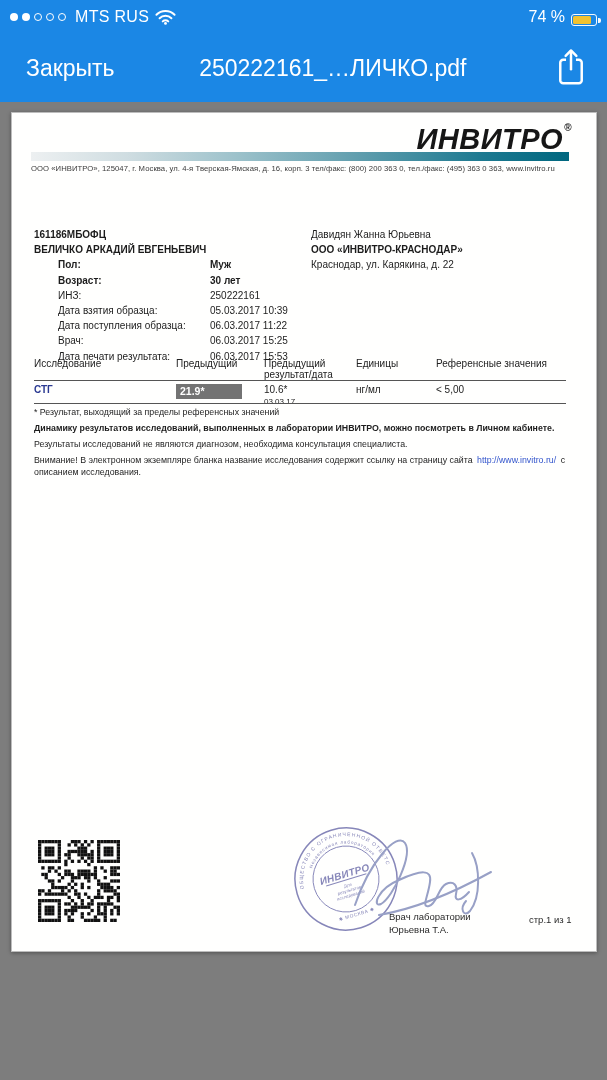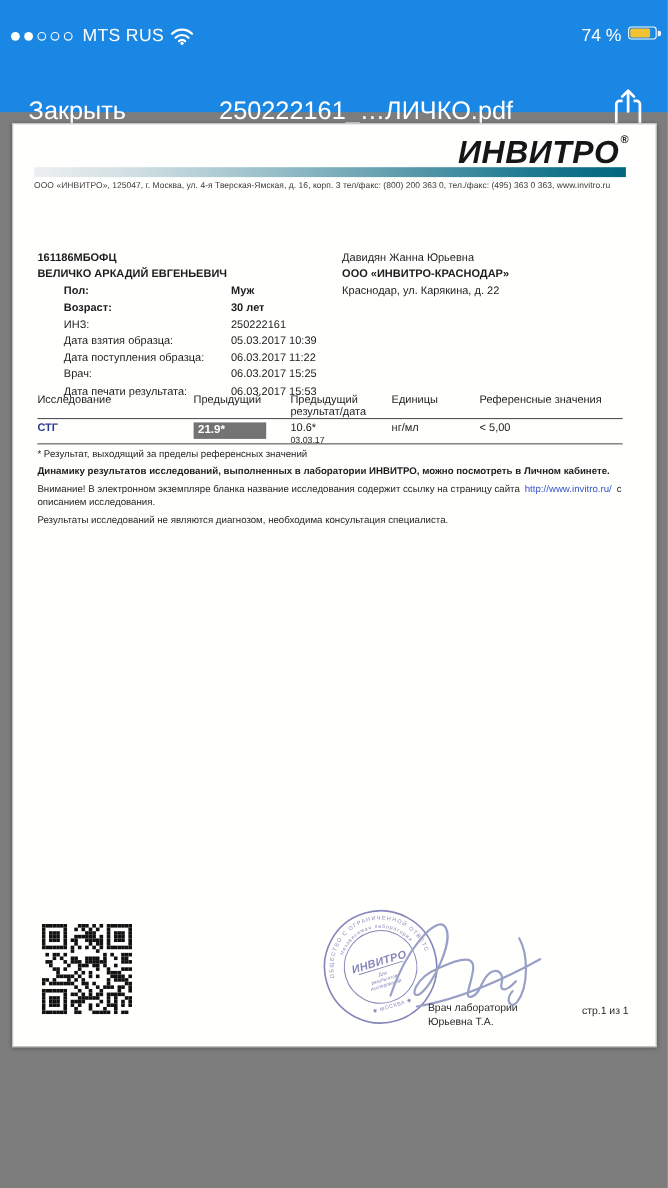--- a/index.html
+++ b/index.html
@@ -5,29 +5,29 @@
   html,body{margin:0;padding:0;}
   body{
     width:607px;height:1080px;background:#7d7d7d;
     font-family:"Liberation Sans","DejaVu Sans",sans-serif;
     -webkit-font-smoothing:antialiased;overflow:hidden;
   }
   .screen{position:relative;width:607px;height:1080px;background:#7d7d7d;overflow:hidden;}
 
   
   .chrome{position:absolute;top:0;left:0;width:607px;height:102px;background:#1b87e5;color:#fff;}
-  .statusbar{position:relative;height:34px;display:flex;align-items:center;padding:16px 10px;}
+  .statusbar{position:relative;height:34px;display:flex;align-items:center;padding:0 10px;}
   .sb-left{display:flex;align-items:center;gap:6px;z-index:2;}
   .dots{display:flex;align-items:center;gap:4px;margin-right:3px;}
   .dot{width:8px;height:8px;border-radius:50%;box-sizing:border-box;}
   .dot.fill{background:#fff;}
   .dot.empty{border:1.4px solid #fff;background:transparent;}
   .sb-carrier{font-size:16px;letter-spacing:.3px;}
   .sb-time{position:absolute;left:0;right:0;top:7px;text-align:center;font-size:16.5px;font-weight:500;}
-  .sb-right{margin-left:auto;display:flex;align-items:flex-start;gap:6px;z-index:2;}
+  .sb-right{margin-left:auto;display:flex;align-items:flex-end;gap:6px;z-index:2;}
   .sb-batt-pct{font-size:16px;}
   .battery{position:relative;width:26px;height:12px;border:1.2px solid rgba(255,255,255,.95);border-radius:3px;box-sizing:border-box;}
   .battery .level{position:absolute;left:1px;top:1px;bottom:1px;width:74%;background:#f2c230;border-radius:1.5px;}
   .battery::after{content:"";position:absolute;right:-4.5px;top:2.5px;width:3px;height:5px;background:rgba(255,255,255,.95);border-radius:0 2px 2px 0;}
   .navbar{position:relative;height:68px;display:flex;align-items:center;padding:0 16px 0 26px;box-sizing:border-box;}
   .nav-close{font-size:23px;font-weight:400;cursor:pointer;white-space:nowrap;}
   .nav-title{flex:1;text-align:center;font-size:23px;font-weight:400;white-space:nowrap;overflow:hidden;padding:0 8px;}
   .nav-share{width:40px;height:50px;display:flex;align-items:center;justify-content:center;cursor:pointer;}
 
   
@@ -182,26 +182,26 @@
           <span class="prev-date">03.03.17</span>
         </span>
         <span>нг/мл</span>
         <span>&lt; 5,00</span>
       </div>
       <div class="rule r2"></div>
 
       <div class="notes">
         <p>* Результат, выходящий за пределы референсных значений</p>
         <p class="bold">Динамику результатов исследований, выполненных в лаборатории ИНВИТРО, можно посмотреть в Личном кабинете.</p>
+        <p>Результаты исследований не являются диагнозом, необходима консультация специалиста.</p>
         <p>
           <span>Внимание! В электронном экземпляре бланка название исследования содержит ссылку на страницу сайта</span>
           <span class="link" style="margin:0 2px;">http://www.invitro.ru/</span>
           <span>с описанием исследования.</span>
         </p>
-        <p>Результаты исследований не являются диагнозом, необходима консультация специалиста.</p>
       </div>
 
       <svg class="qr" id="qr-svg" viewBox="0 0 82 82">
           <rect x="0.00" y="0.00" width="3.28" height="3.28" fill="#111"></rect>
           <rect x="3.28" y="0.00" width="3.28" height="3.28" fill="#111"></rect>
           <rect x="6.56" y="0.00" width="3.28" height="3.28" fill="#111"></rect>
           <rect x="9.84" y="0.00" width="3.28" height="3.28" fill="#111"></rect>
           <rect x="13.12" y="0.00" width="3.28" height="3.28" fill="#111"></rect>
           <rect x="16.40" y="0.00" width="3.28" height="3.28" fill="#111"></rect>
           <rect x="19.68" y="0.00" width="3.28" height="3.28" fill="#111"></rect>

